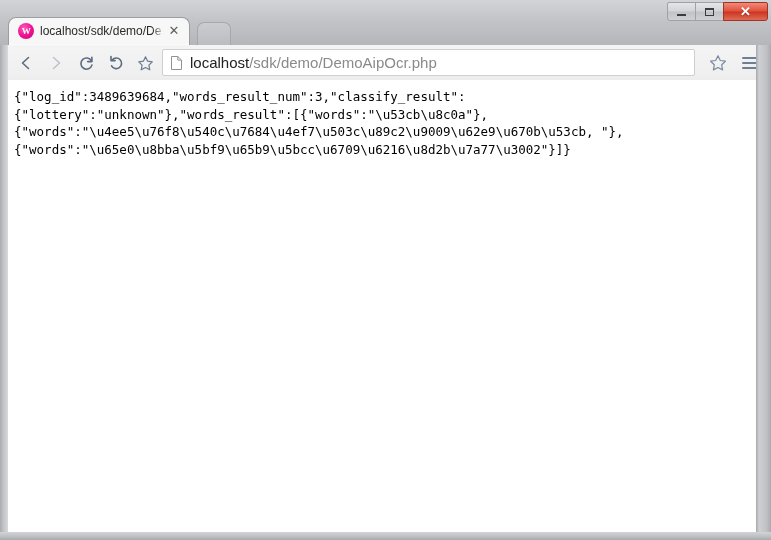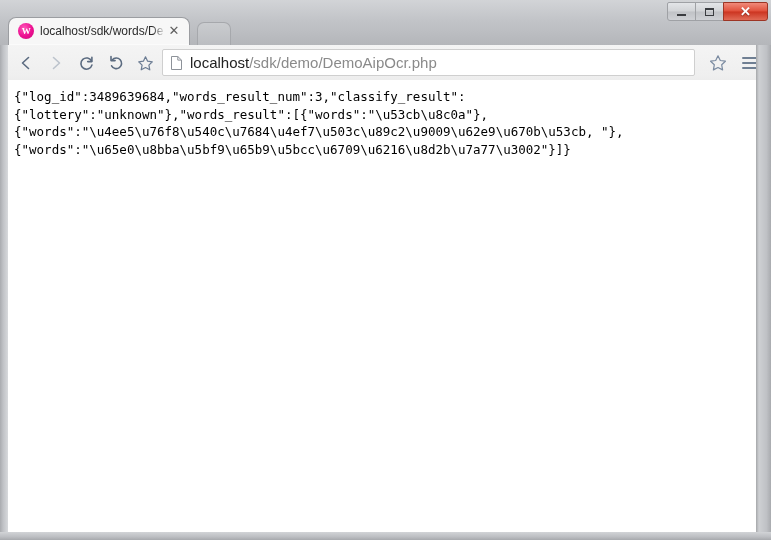--- a/index.html
+++ b/index.html
@@ -289,21 +289,21 @@
 <body>
 
 <div class="window">
 
   <div class="titlebar">
 
     <div class="tab-active">
       <div class="tab-favicon">
         <span class="fav-glyph">W</span>
       </div>
-      <div class="tab-title">localhost/sdk/words/De</div>
+      <div class="tab-title">localhost/sdk/demo/De</div>
       <div class="tab-close">✕</div>
     </div>
 
     <div class="tab-new"></div>
 
     <div class="wincontrols">
       <div class="winbtn">
         <span class="glyph-min"></span>
       </div>
       <div class="winbtn">

